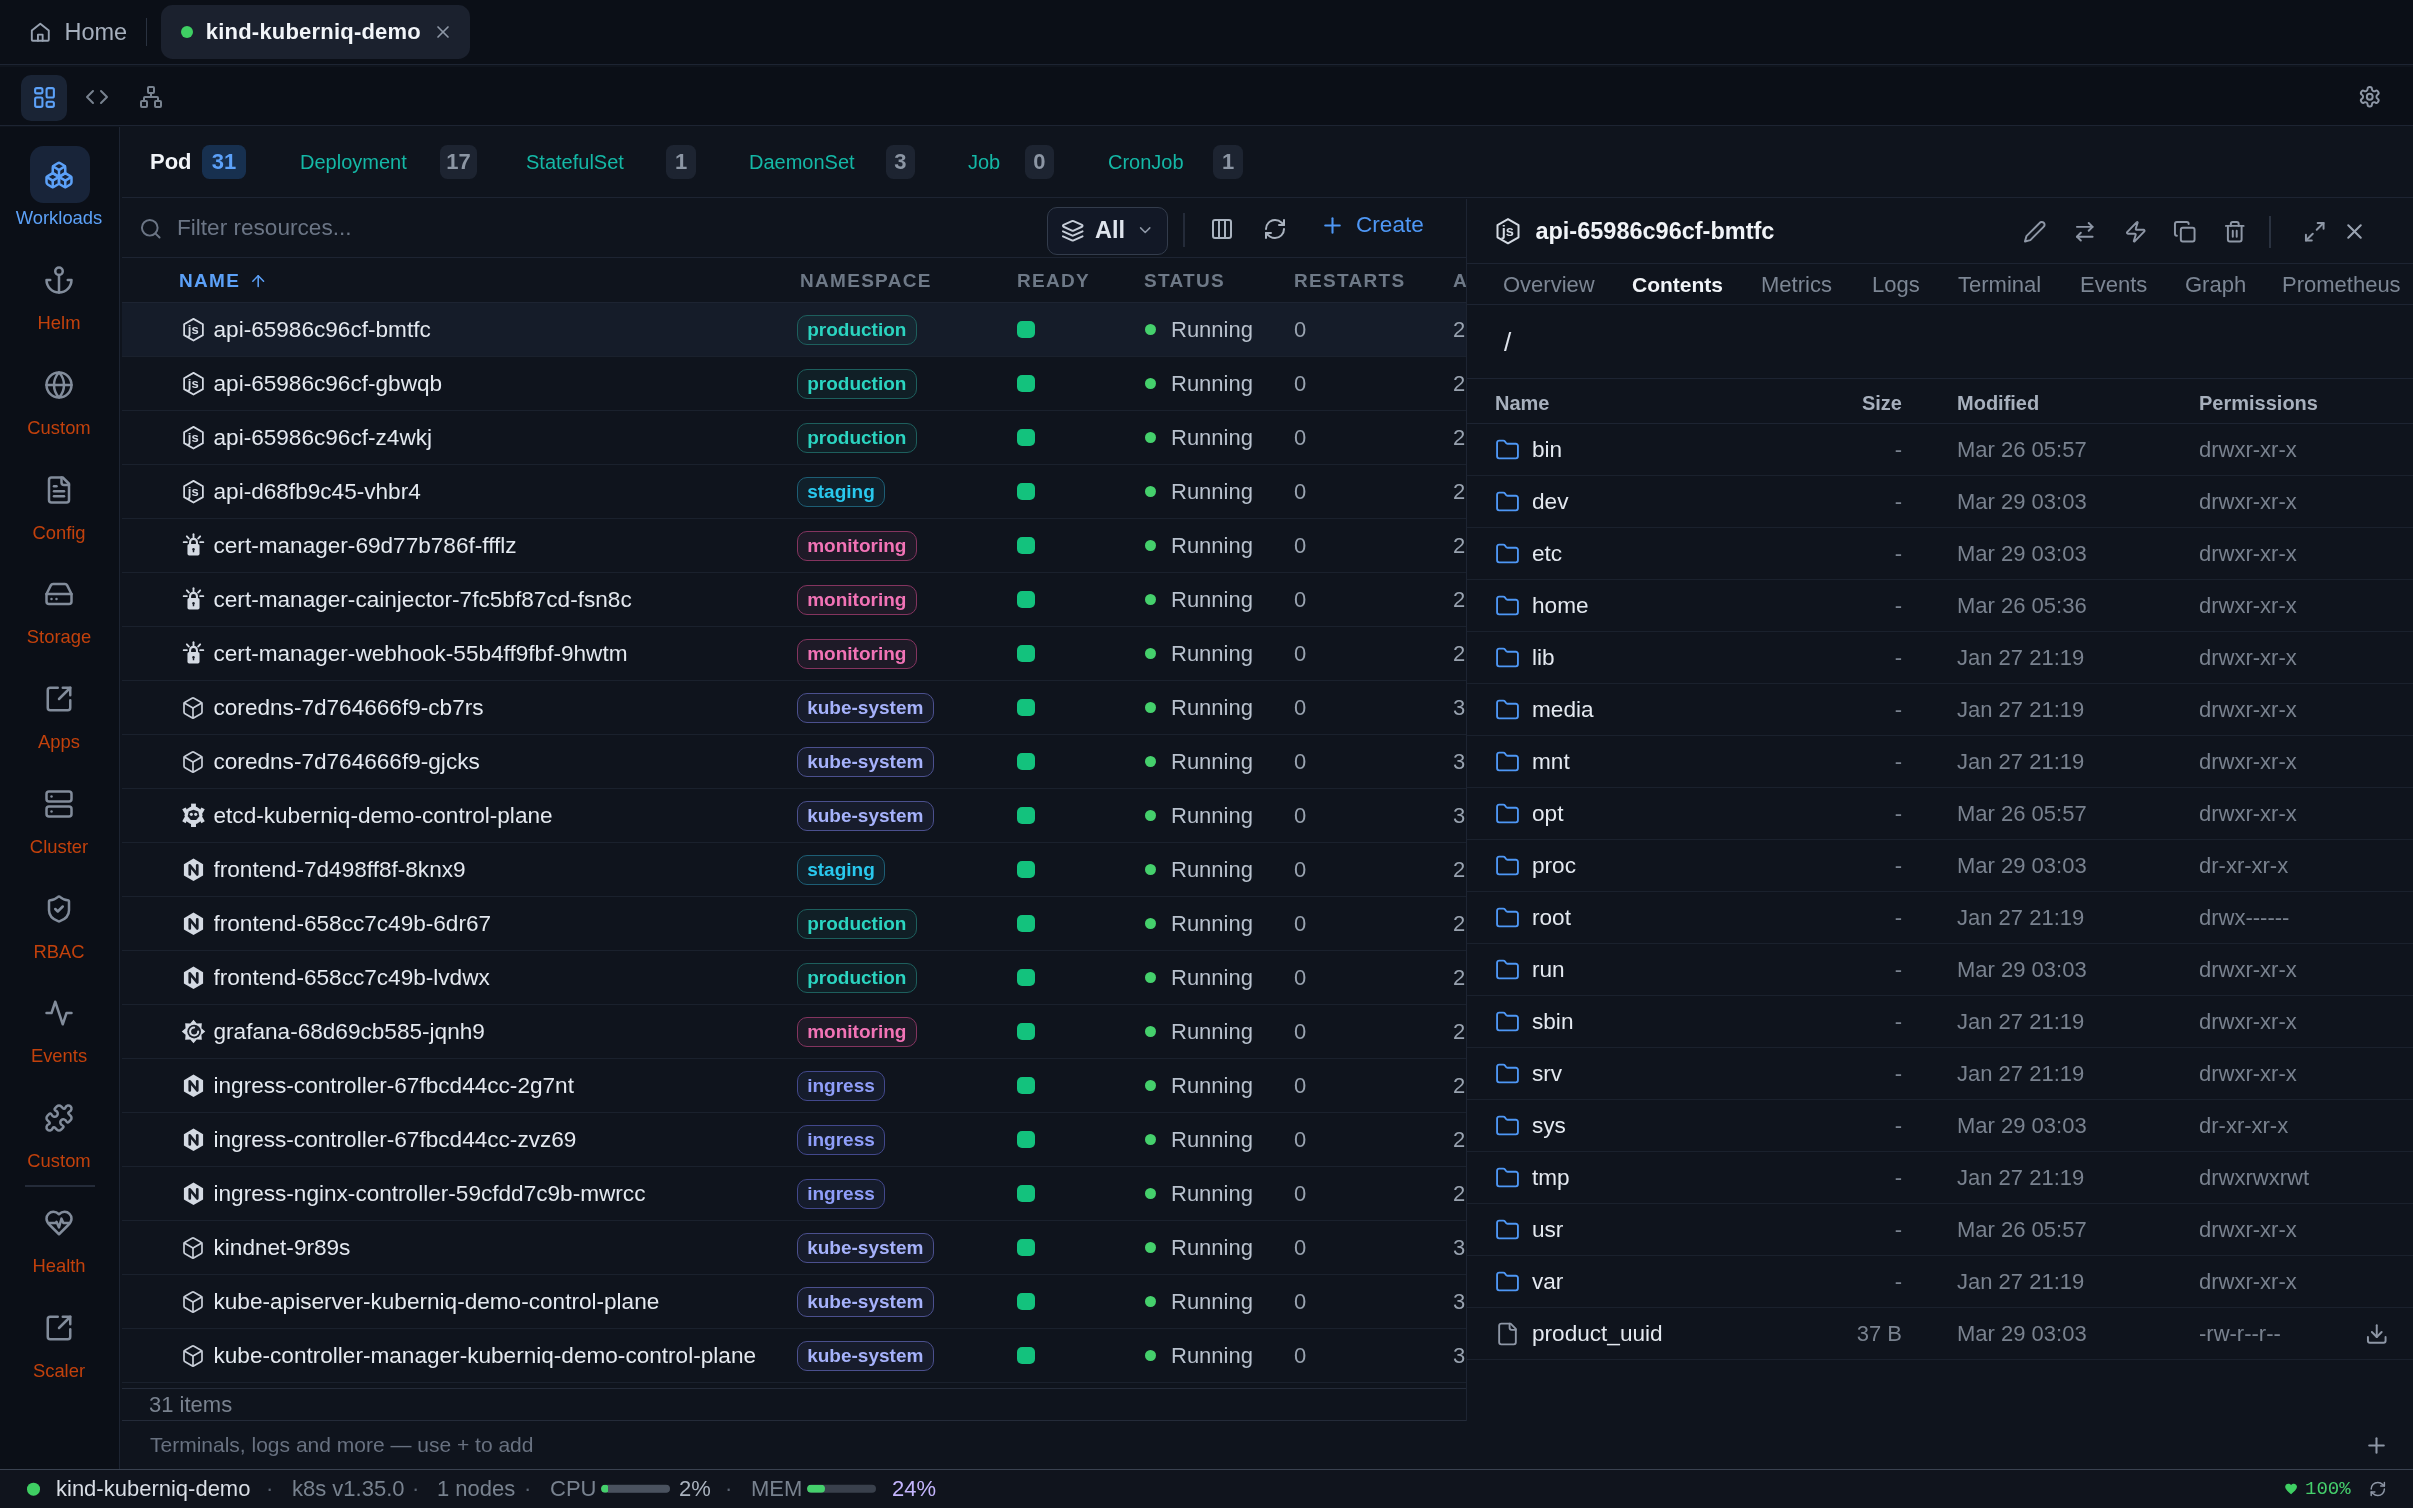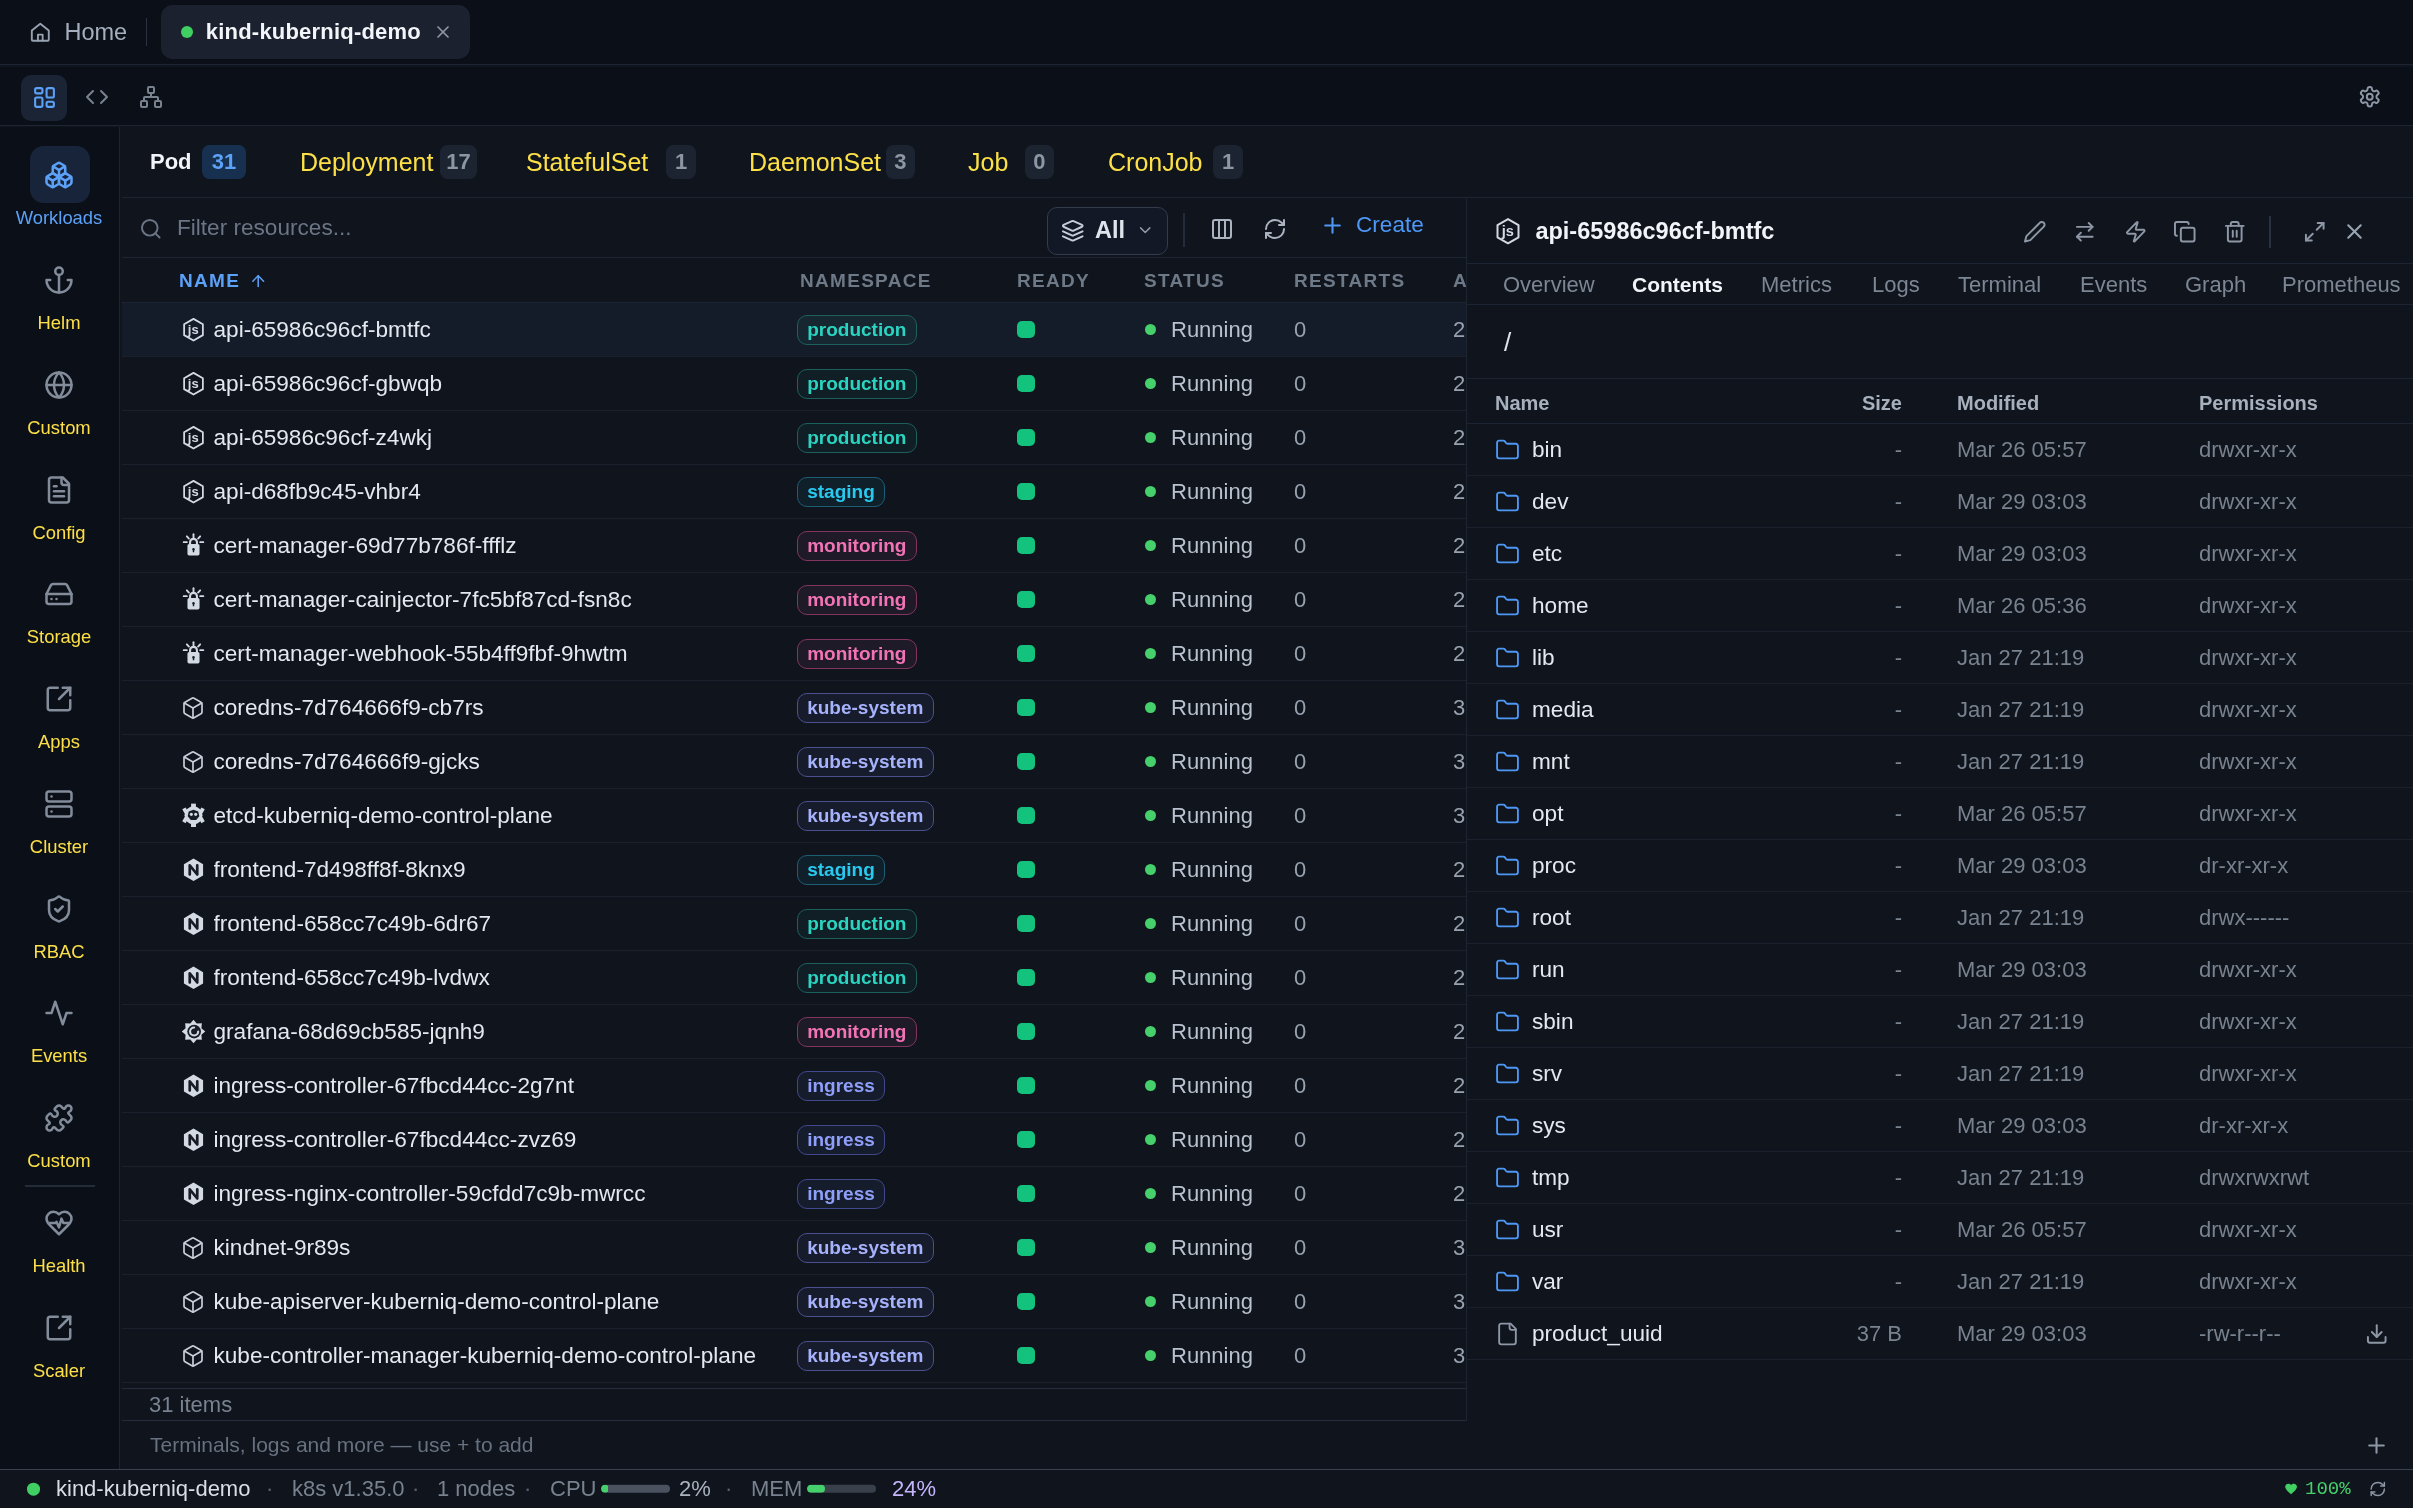--- a/index.html
+++ b/index.html
@@ -10,25 +10,25 @@
 #topbar .vsep{width:1.7px;height:28.5px;background:#2a3240;margin:0 13.4px 0 18.4px}
 .tab{display:flex;align-items:center;height:54px;background:#1b212e;border-radius:11.7px;padding:0 17px 0 20px;gap:12.6px}
 .tab .dot{width:12.6px;height:12.6px;border-radius:50%;background:#3fcf63}
 .tab .t{color:#f2f5f9;font-size:22px;font-weight:700;letter-spacing:0.2px}
 #toolbar{position:absolute;left:0;top:67px;width:2413px;height:59px;background:#0b0f17;border-bottom:1.7px solid #1d2432}
 .viewbtn{position:absolute;left:21px;top:7.5px;width:46px;height:46px;background:#1a2435;border-radius:10px;display:flex;align-items:center;justify-content:center}
 #searchbox{position:absolute;left:788px;top:9.2px;width:836px;height:41px;border:1.7px solid #2b3342;background:#0e1420;border-radius:8.4px;display:flex;align-items:center;color:#6b7585;font-size:22px}
 #sidebar{position:absolute;left:0;top:127px;width:120px;height:1343px;background:#0b0f17;border-right:1.7px solid #1d2432}
 .sitem{position:absolute;left:0;width:118px;text-align:center}
 .sico{display:flex;align-items:center;justify-content:center;height:57px;position:relative}
-.slabel{font-size:18.4px;color:#fde047;margin-top:4.2px}
+.slabel{font-size:18.4px;color:#c2410c;margin-top:4.2px}
 .sitem.active .slabel{color:#5ca1f8}
 .sactive-bg{position:absolute;left:30px;top:0;width:60px;height:57px;background:#182439;border-radius:13.4px}
 #tabsrow{position:absolute;left:122px;top:127px;width:2292px;height:71px;background:#0f141d;border-bottom:1.7px solid #1d2432}
-.rlbl{position:absolute;top:50%;transform:translateY(-50%);font-size:25px;color:#fde047}
+.rlbl{position:absolute;top:50%;transform:translateY(-50%);font-size:20px;color:#14b8a6}
 .rlbl.on{color:#f1f4f8;font-weight:700;font-size:22px}
 .cnt{position:absolute;top:50%;transform:translateY(-50%);height:34px;border-radius:7.5px;background:#1d2431;color:#8c96a4;font-size:22px;font-weight:700;display:flex;align-items:center;justify-content:center}
 .cnt.on{background:#17304f;color:#5ca1f8}
 #main{position:absolute;left:122px;top:199px;width:1344px;height:1189px;background:#0f141d}
 #filterrow{position:absolute;left:0;top:0;width:1344px;height:59px;border-bottom:1.7px solid #1d2432}
 .allbtn{position:absolute;left:925px;top:7.5px;width:121px;height:48px;border:1.7px solid #333c4c;border-radius:10px;background:#121826;display:flex;align-items:center;justify-content:center;gap:11px;color:#dfe4ec;font-size:23.5px;font-weight:700}
 #thead{position:absolute;left:0;top:61px;width:1344px;height:43px;border-bottom:1.7px solid #1d2432;font-size:19px;font-weight:700;letter-spacing:1.3px;color:#6e7987}
 #thead span{position:absolute;top:50%;transform:translateY(-50%)}
 #tbody{position:absolute;left:0;top:104px;width:1344px;height:1085px;overflow:hidden}
 .prow{position:relative;width:1344px;height:54px;border-bottom:1.7px solid #1a212d;display:flex;align-items:center;font-size:22.6px}

